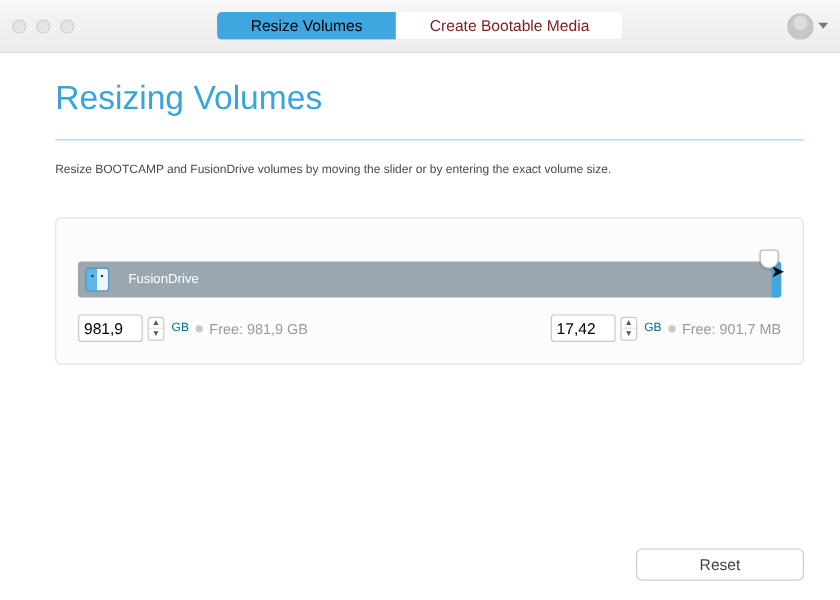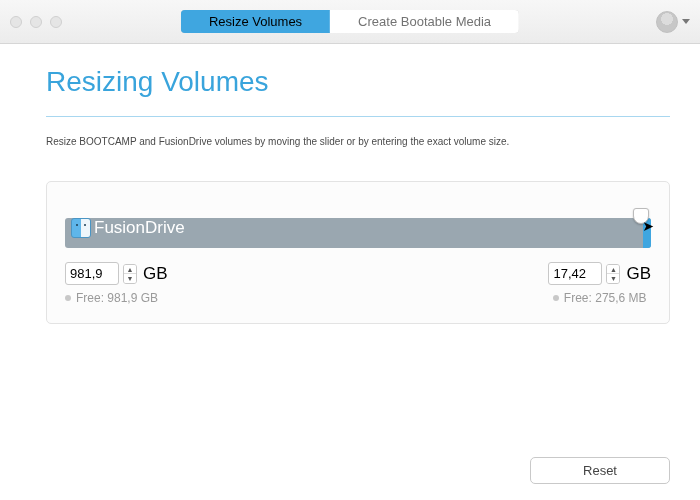--- a/index.html
+++ b/index.html
@@ -37,21 +37,21 @@
   .segmented {
     display: flex;
     border-radius: 4px;
     overflow: hidden;
     box-shadow: 0 0 0 1px #c9c9c9 inset;
   }
   .seg-item {
     padding: 4px 28px;
     font-size: 13px;
     background: #fff;
-    color: #737373;
+    color: #7f1d1d;
     cursor: pointer;
   }
   .seg-item.active {
     background: #3fa6e0;
     color: #000000;
   }
 
   .user-menu {
     margin-left: auto;
     display: flex;
@@ -130,43 +130,43 @@
   .cursor-arrow {
     position: absolute;
     top: 0px; right: -3px;
     font-size: 14px;
     color: #000;
     pointer-events: none;
   }
   .vol-label {
     position: absolute;
     left: 6px; top: 0; bottom: 0;
-    display: flex; 
-    color: #fff; font-size: 17px; gap: 3px;
+    display: flex; align-items: center;
+    color: #fff; font-size: 11px; gap: 16px;
   }
   .finder-icon {
     width: 20px; height: 20px;
     background: linear-gradient(to right, #5fb6ea 0 50%, #eef6fb 50% 100%);
     border-radius: 3px;
     position: relative;
     border: 1px solid #4a95c4;
   }
   .finder-icon::before, .finder-icon::after {
     content:''; position:absolute; width:2px; height:2px; background:#1b3e56; border-radius:50%;
     top:5px;
   }
   .finder-icon::before { left:4px; }
   .finder-icon::after { right:4px; }
 
   .size-row {
     display: flex;
     justify-content: space-between;
     align-items: flex-start;
   }
-  .size-group { display: flex; flex-direction: column; gap: 6px; }
+  .size-group { display: flex; flex-direction: row; gap: 6px; }
   .size-group.right { align-items: center; }
   .size-input-wrap { display: flex; align-items: center; gap: 4px; }
   .num-input {
     width: 54px;
     padding: 3px 4px;
     font-size: 13px;
     border: 1px solid #c8c8c8;
     border-radius: 3px;
     text-align: left;
     background: #fff;
@@ -175,21 +175,21 @@
     display: flex; flex-direction: column;
     border: 1px solid #c8c8c8; border-radius: 3px;
     overflow: hidden;
   }
   .stepper span {
     width: 12px; height: 9px;
     font-size: 7px; line-height: 9px; text-align: center;
     background: #fff; cursor: pointer; color:#555;
   }
   .stepper span:first-child { border-bottom:1px solid #ddd; }
-  .unit { font-size: 17px; color:#000000; margin-left:2px; }
+  .unit { font-size: 10px; color:#0369a1; margin-left:2px; }
 
   .free-line { display:flex; align-items:center; gap:5px; font-size:12px; color:#9a9a9a;}
   .dot { width:6px; height:6px; border-radius:50%; background:#c8c8c8; }
 
   
   .footer {
     position: absolute;
     bottom: 16px;
     right: 30px;
     display: flex;
@@ -264,21 +264,21 @@
         <div class="size-input-wrap">
           <input class="num-input" value="17,42" style="">
           <div class="stepper">
             <span>▲</span>
             <span>▼</span>
           </div>
           <span class="unit">GB</span>
         </div>
         <div class="free-line">
           <span class="dot"></span>
-          <span>Free: 275,6 MB</span>
+          <span>Free: 901,7 MB</span>
         </div>
       </div>
     </div>
   </div>
 </div>
 
 <div class="footer">
   <div class="btn">Reset</div>
 </div>
 

